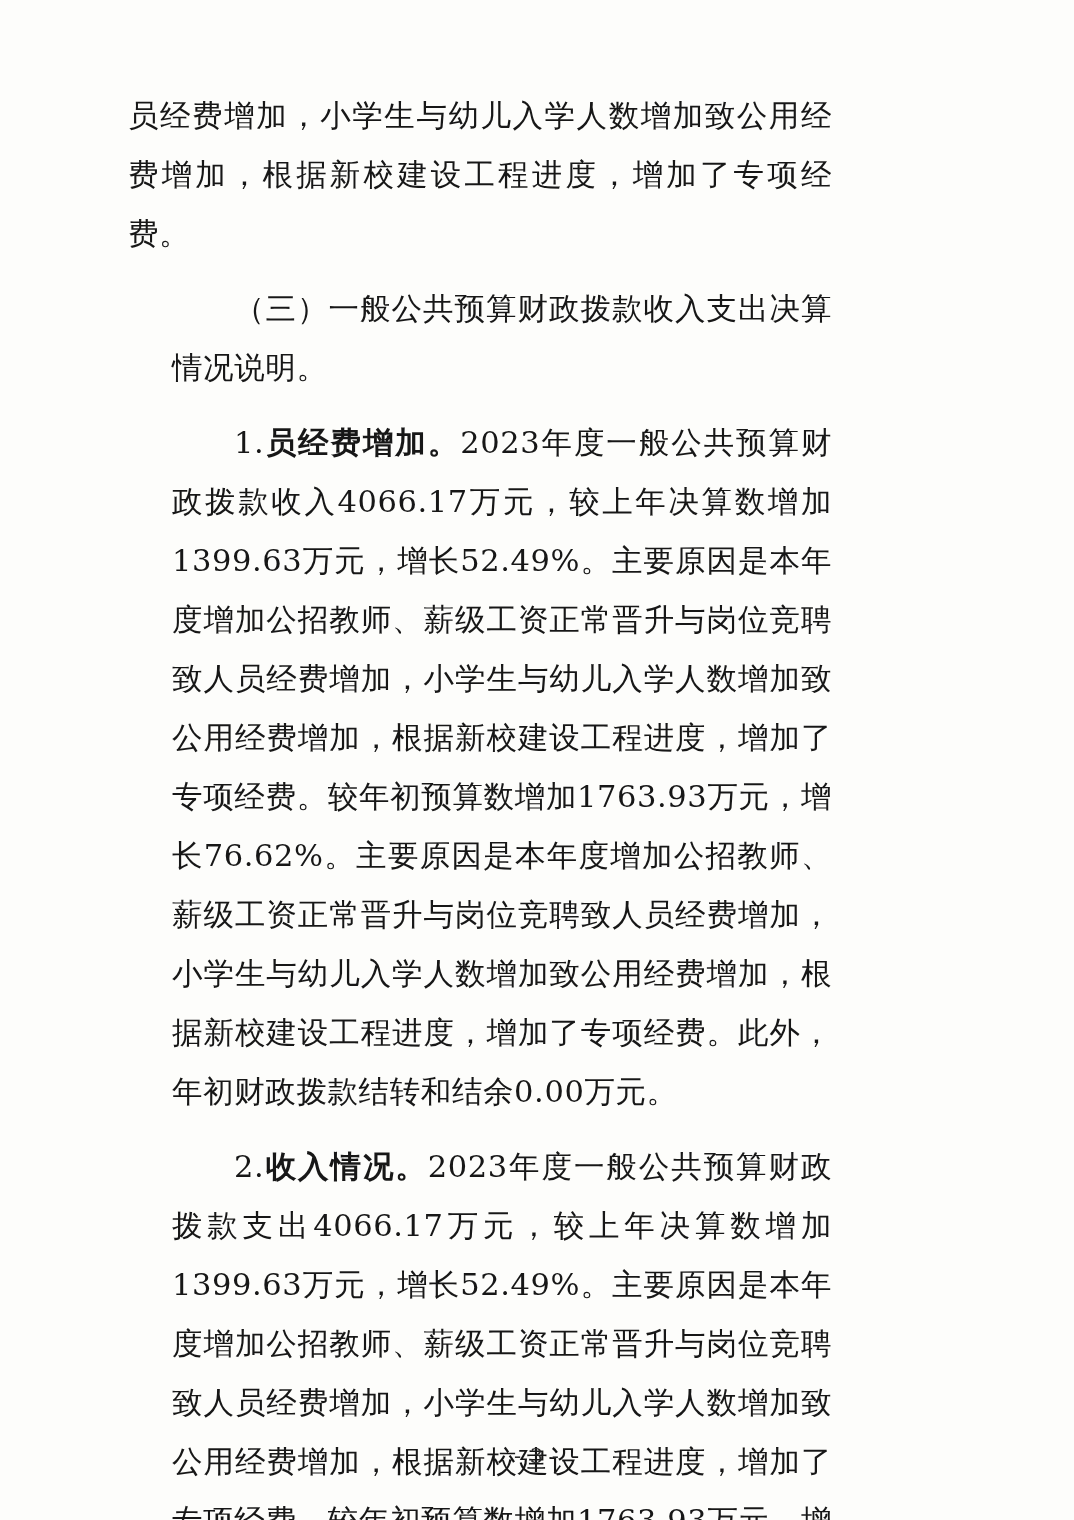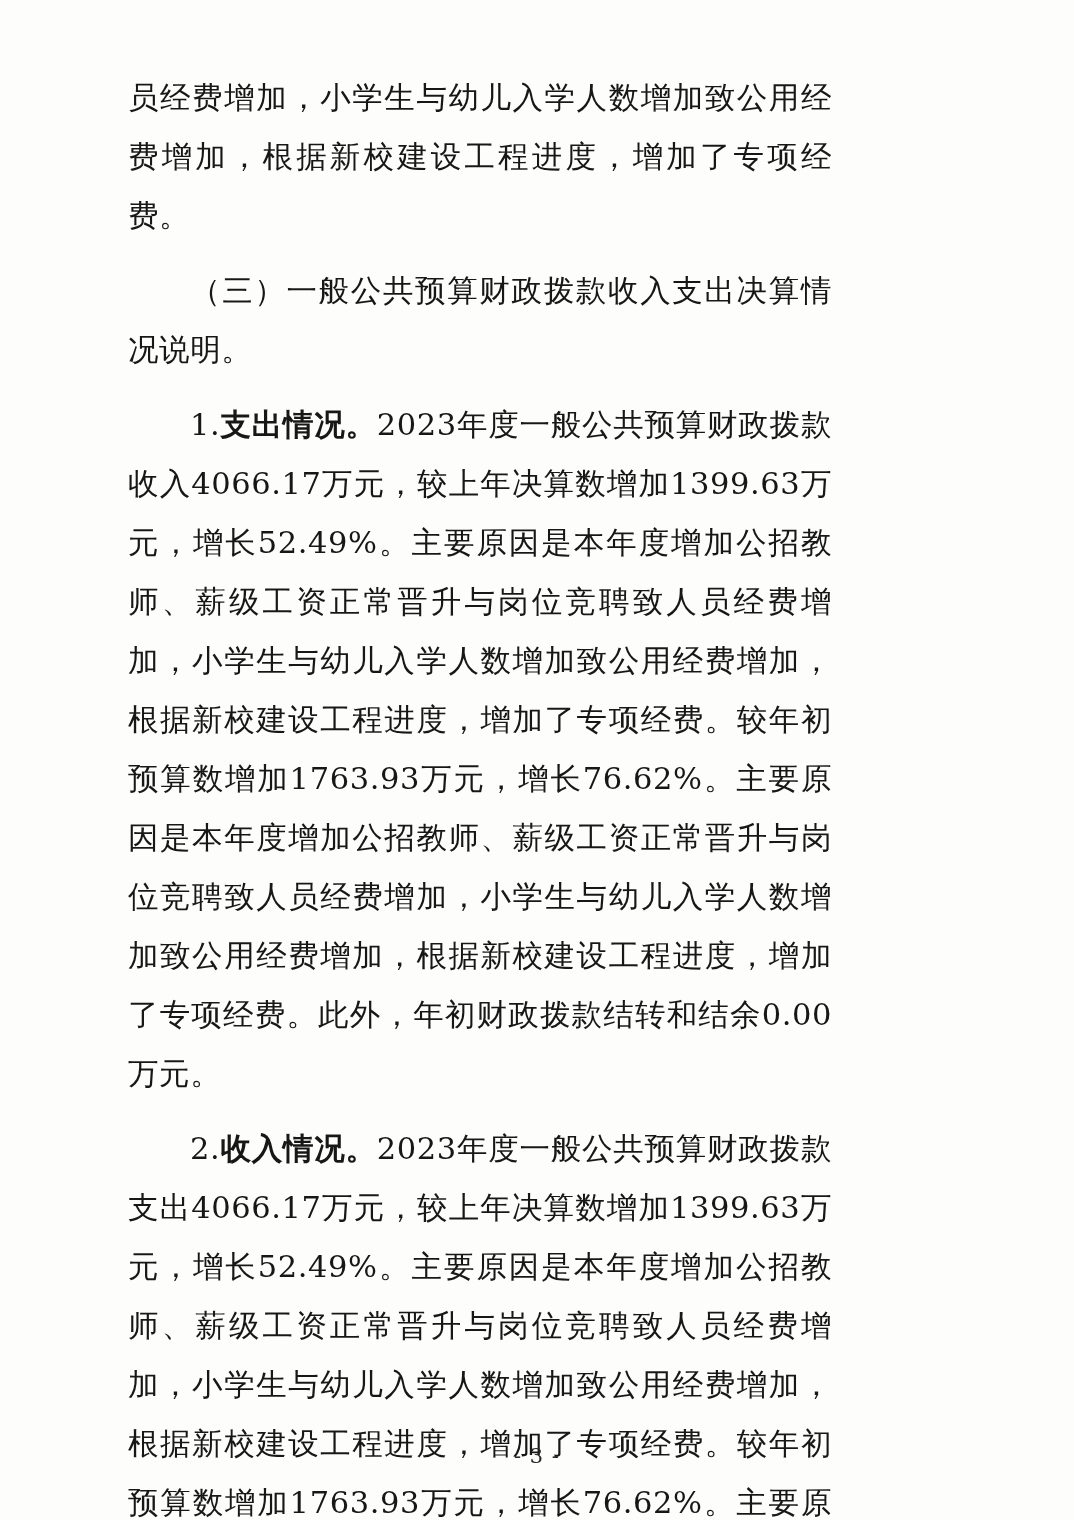--- a/index.html
+++ b/index.html
@@ -14,39 +14,40 @@
     font-family: "DejaVu Serif", "Liberation Serif", serif;
     color: #1a1a1a;
     overflow: hidden;
   }
   .page {
     position: absolute;
     left: 0; top: 0;
     width: 960px;
     height: 1520px;
     box-sizing: border-box;
-    padding: 68px 128px 70px 128px;
+    padding: 86px 128px 70px 128px;
   }
   .body-text {
     font-size: 30.5px;
     line-height: 59px;
     text-align: justify;
     text-justify: inter-ideograph;
     letter-spacing: 0.6px;
     color: #171717;
   }
   .para {
     margin: 0 0 0 0;
     text-indent: 0;
   }
   .para-indent {
     text-indent: 62px;
   }
   .spacer-para {
     margin-top: 16px;
+    margin-left: 44px;
   }
   .bold-run {
     font-weight: 700;
   }
   .footer {
     position: absolute;
     left: 0;
     right: 0;
     bottom: 52px;
     text-align: center;
@@ -65,18 +66,18 @@
 </style>
 </head>
 <body>
 
 <div class="paper-tint"></div>
 
 <div class="page">
   <div class="body-text">
     <p class="para" id="para-0"><span>员经费增加，小学生与幼儿入学人数增加致公用经费增加，根据新校建设工程进度，增加了专项经费。</span></p>
     <p class="para para-indent spacer-para" id="para-1"><span>（三）一般公共预算财政拨款收入支出决算情况说明。</span></p>
-    <p class="para para-indent spacer-para" id="para-2"><span>1.</span><span class="bold-run">支出情况。</span><span>2023年度一般公共预算财政拨款收入4066.17万元，较上年决算数增加1399.63万元，增长52.49%。主要原因是本年度增加公招教师、薪级工资正常晋升与岗位竞聘致人员经费增加，小学生与幼儿入学人数增加致公用经费增加，根据新校建设工程进度，增加了专项经费。较年初预算数增加1763.93万元，增长76.62%。主要原因是本年度增加公招教师、薪级工资正常晋升与岗位竞聘致人员经费增加，小学生与幼儿入学人数增加致公用经费增加，根据新校建设工程进度，增加了专项经费。此外，年初财政拨款结转和结余0.00万元。</span></p>
+    <p class="para para-indent spacer-para" id="para-2"><span>1.</span><span class="bold-run">员经费增加。</span><span>2023年度一般公共预算财政拨款收入4066.17万元，较上年决算数增加1399.63万元，增长52.49%。主要原因是本年度增加公招教师、薪级工资正常晋升与岗位竞聘致人员经费增加，小学生与幼儿入学人数增加致公用经费增加，根据新校建设工程进度，增加了专项经费。较年初预算数增加1763.93万元，增长76.62%。主要原因是本年度增加公招教师、薪级工资正常晋升与岗位竞聘致人员经费增加，小学生与幼儿入学人数增加致公用经费增加，根据新校建设工程进度，增加了专项经费。此外，年初财政拨款结转和结余0.00万元。</span></p>
     <p class="para para-indent spacer-para" id="para-3"><span>2.</span><span class="bold-run">收入情况。</span><span>2023年度一般公共预算财政拨款支出4066.17万元，较上年决算数增加1399.63万元，增长52.49%。主要原因是本年度增加公招教师、薪级工资正常晋升与岗位竞聘致人员经费增加，小学生与幼儿入学人数增加致公用经费增加，根据新校建设工程进度，增加了专项经费。较年初预算数增加1763.93万元，增长76.62%。主要原因是本年度增加公招教师、薪级工资正常晋升与岗位竞聘致人员经费增加，小学生与幼儿入学人数增加致公用经费增加，根据新校建设工程进度，增加了专项经费。</span></p>
   </div>
 </div>
 
 <div class="footer">- 3 -</div>
 
 </body></html>

